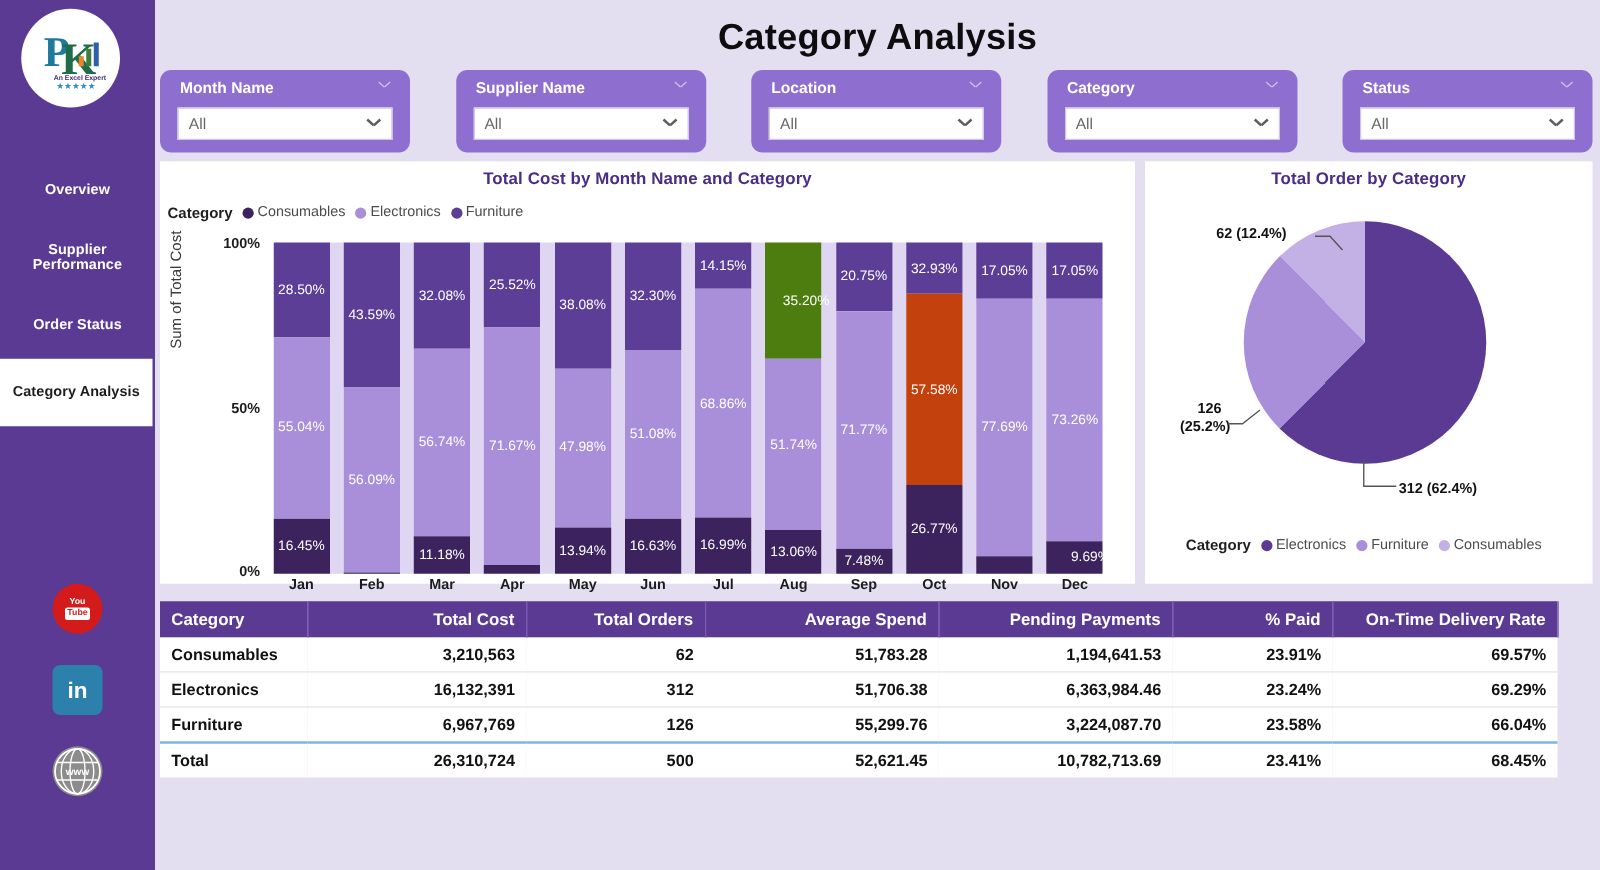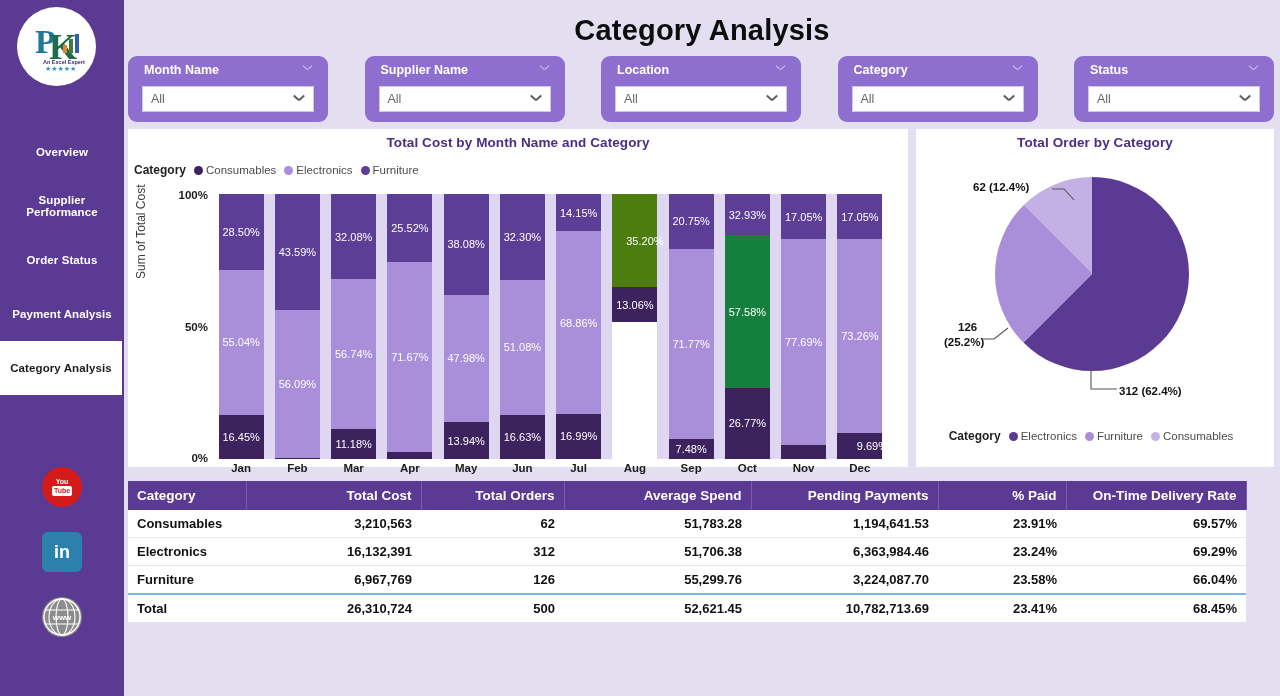--- a/index.html
+++ b/index.html
@@ -158,23 +158,20 @@
 
   <div class="nav-list">
     <div class="nav-item">
         <span>Overview</span>
       </div>
     <div class="nav-item">
         <span>Supplier Performance</span>
       </div>
     <div class="nav-item">
         <span>Order Status</span>
-      </div>
-    <div class="nav-item">
-        <span>Payment Analysis</span>
       </div>
     <div class="nav-item active">
         <span>Category Analysis</span>
       </div>
   </div>
 
   <div class="social" style="top:467px">
     <div class="social-btn yt">
       <div style="text-align:center">
         <div class="yttop">You</div>
@@ -357,20 +354,23 @@
         </div>
         <div class="seg" style="height: 16.99%; background: rgb(60, 35, 94);">
           <span>16.99%</span>
         </div>
       </div>
       <div class="ribbon" style="left: 444.375px; width: 11.25px; background: rgb(185, 165, 224);"></div>
       <div class="bargroup" style="left: 399.375px; width: 45px;">
         <div class="seg" style="height: 35.2%; background: #4d7c0f; padding-left: 20px;">
           <span>35.20%</span>
         </div>
+        <div class="seg" style="height: 51.74%; background: rgb(169, 143, 217);">
+          <span>51.74%</span>
+        </div>
         <div class="seg" style="height: 13.06%; background: rgb(60, 35, 94);">
           <span>13.06%</span>
         </div>
       </div>
       <div class="ribbon" style="left: 500.625px; width: 11.25px; background: rgb(185, 165, 224);"></div>
       <div class="bargroup" style="left: 455.625px; width: 45px;">
         <div class="seg" style="height: 20.75%; background: rgb(93, 62, 150);">
           <span>20.75%</span>
         </div>
         <div class="seg" style="height: 71.77%; background: rgb(169, 143, 217);">
@@ -378,21 +378,21 @@
         </div>
         <div class="seg" style="height: 7.48%; background: rgb(60, 35, 94);">
           <span>7.48%</span>
         </div>
       </div>
       <div class="ribbon" style="left: 556.875px; width: 11.25px; background: rgb(185, 165, 224);"></div>
       <div class="bargroup" style="left: 511.875px; width: 45px;">
         <div class="seg" style="height: 15.64%; background: rgb(93, 62, 150);">
           <span>32.93%</span>
         </div>
-        <div class="seg" style="height: 57.58%; background: #15803d;">
+        <div class="seg" style="height: 57.58%; background: #c2410c;">
           <span>57.58%</span>
         </div>
         <div class="seg" style="height: 26.77%; background: rgb(60, 35, 94);">
           <span>26.77%</span>
         </div>
       </div>
       <div class="ribbon" style="left: 613.125px; width: 11.25px; background: rgb(185, 165, 224);"></div>
       <div class="bargroup" style="left: 568.125px; width: 45px;">
         <div class="seg" style="height: 17.05%; background: rgb(93, 62, 150);">
           <span>17.05%</span>

